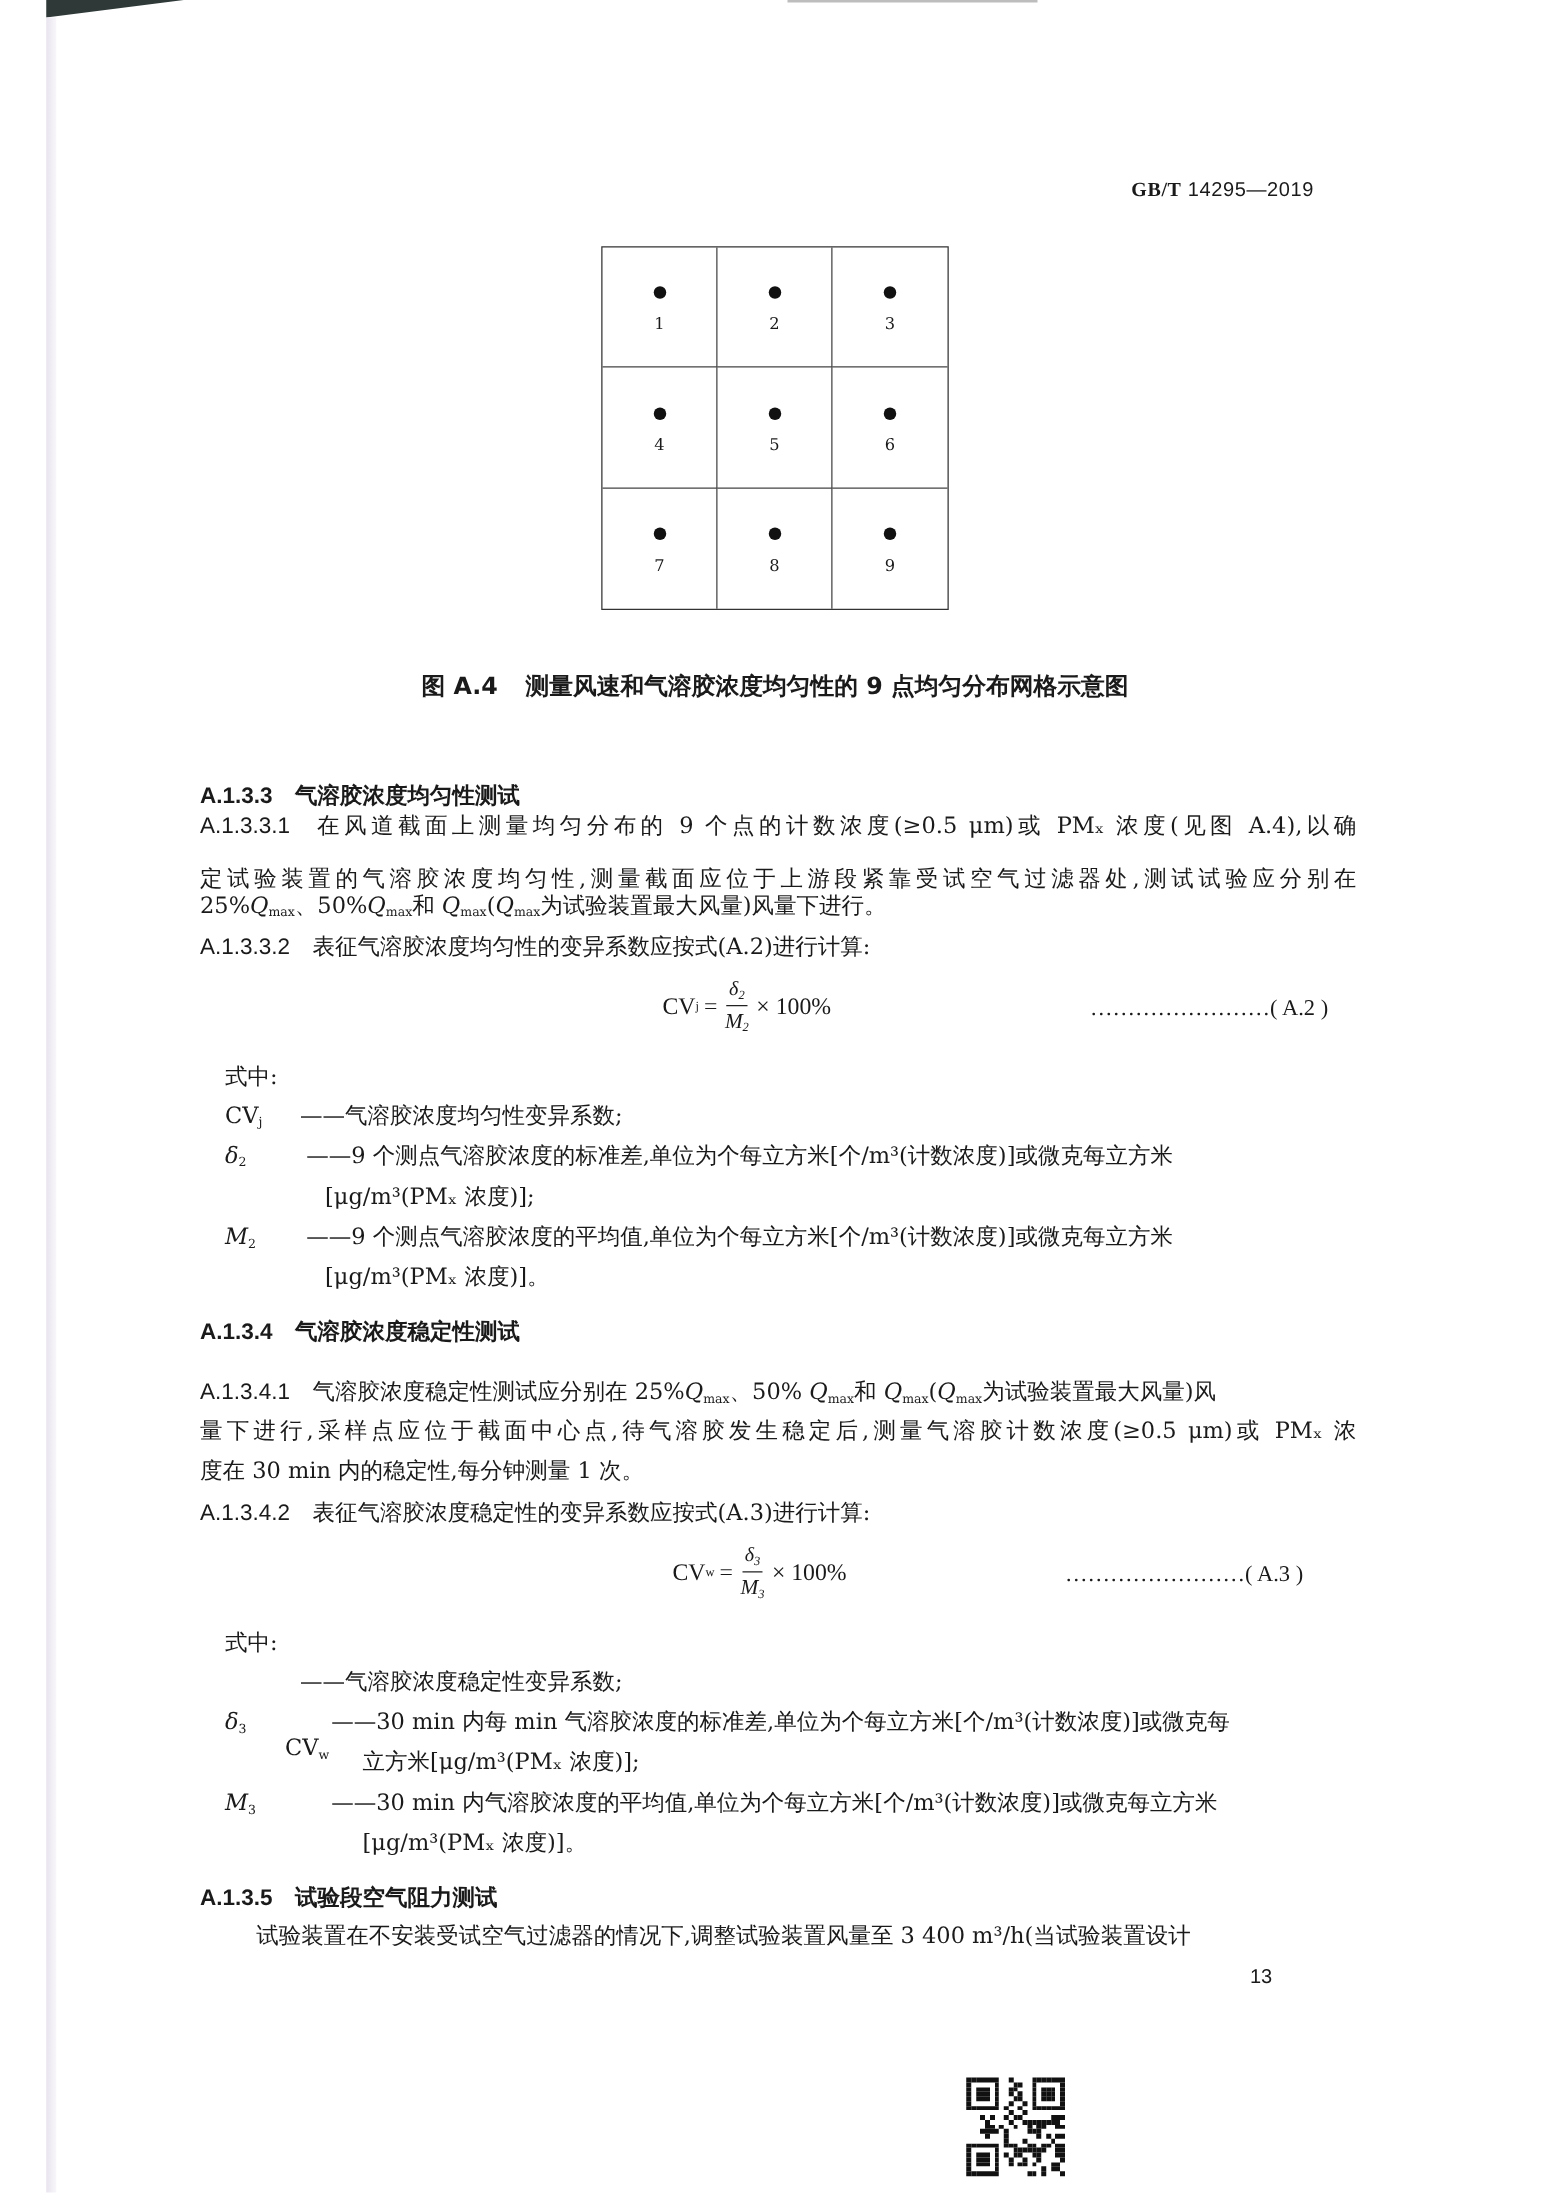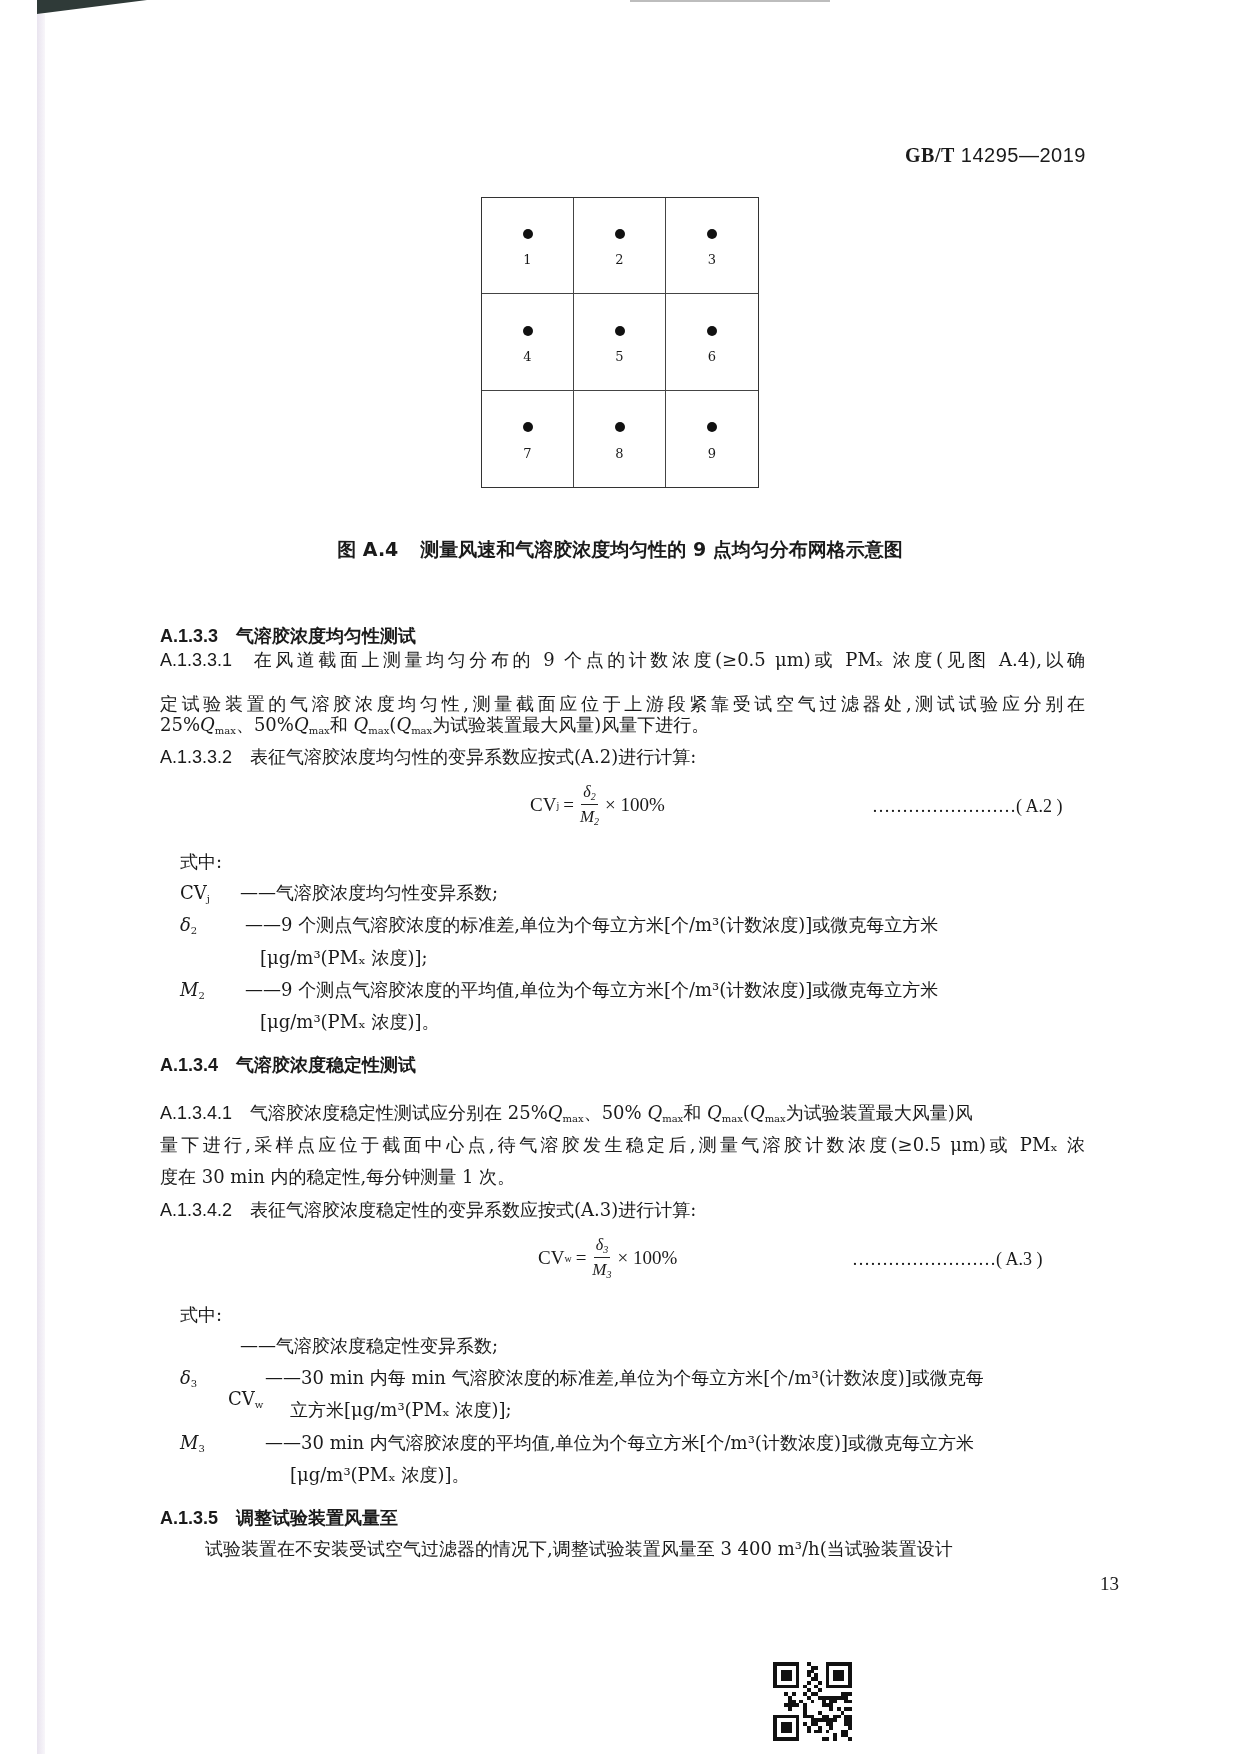--- a/index.html
+++ b/index.html
@@ -15,21 +15,21 @@
   .scan-edge {
     position: absolute; left: 37px; top: 14px; width: 8px; height: 1740px;
     background: linear-gradient(to right, #e9e4ef, #f8f6fa);
   }
   .scan-top {
     position: absolute; left: 630px; top: 0; width: 200px; height: 2px;
     background: #bdbdbd;
   }
   .abs { position: absolute; white-space: nowrap; line-height: 1; }
   .header-code {
-    left: 905px; top: 145px; font-size: 20px; letter-spacing: 0.5px;
+    left: 905px; top: 145px; font-size: 16px; letter-spacing: 0.5px;
     font-family: "Liberation Sans", sans-serif;
   }
   .header-code .gb { font-family: "Liberation Serif", serif; font-weight: bold; }
 
   .grid {
     position: absolute; left: 481px; top: 197px; width: 278px; height: 291px;
     border: 1.5px solid #333; box-sizing: border-box;
     display: grid; grid-template-columns: repeat(3, 1fr); grid-template-rows: repeat(3, 1fr);
   }
   .cell {
@@ -67,21 +67,21 @@
   }
   .frac { display: inline-flex; flex-direction: column; align-items: center; margin: 0 6px; }
   .frac .num { font-size: 16px; padding: 0 2px 2px; border-bottom: 1.3px solid #222; font-style: italic; }
   .frac .den { font-size: 17px; padding-top: 2px; font-style: italic; }
   .eq-ref { position: absolute; font-size: 18px; font-family: "Liberation Serif", serif; }
 
   .def-sym { position: absolute; left: 180px; font-size: 18px; }
   .def-text { position: absolute; left: 245px; font-size: 18px; }
   .def-cont { position: absolute; left: 260px; font-size: 18px; }
 
-  .page-num { left: 1100px; top: 1574px; font-size: 19px; font-family: Liberation Serif, serif; }
+  .page-num { left: 1000px; top: 1574px; font-size: 16px; font-family: Liberation Sans, sans-serif; }
 
   .qr {
     position: absolute; left: 773px; top: 1662px; width: 79px; height: 79px;
     display: grid; grid-template-columns: repeat(21, 1fr); grid-template-rows: repeat(21, 1fr);
   }
   .qr span { display: block; }
   .qr span.on { background: #111; }
 </style>
 </head>
 <body>
@@ -210,21 +210,21 @@
 
 <div class="abs def-sym" style="top:1369px;"><i>δ</i><sub class="s">3</sub></div>
 <div class="abs def-text" style="top:1369px; left:265px;">——30 min 内每 min 气溶胶浓度的标准差,单位为个每立方米[个/m³(计数浓度)]或微克每</div>
 <div class="abs def-cont" style="top:1401px; left:290px;">立方米[μg/m³(PMₓ 浓度)];</div>
 
 <div class="abs def-sym" style="top:1434px;"><i>M</i><sub class="s">3</sub></div>
 <div class="abs def-text" style="top:1434px; left:265px;">——30 min 内气溶胶浓度的平均值,单位为个每立方米[个/m³(计数浓度)]或微克每立方米</div>
 <div class="abs def-cont" style="top:1466px; left:290px;">[μg/m³(PMₓ 浓度)]。</div>
 
 <div class="abs txt heading" style="top:1509px;">
-  <span class="secno">A.1.3.5</span><span>调整试验装置风量至</span>
+  <span class="secno">A.1.3.5</span><span>试验段空气阻力测试</span>
 </div>
 <div class="abs txt" style="left:205px; top:1540px;">试验装置在不安装受试空气过滤器的情况下,调整试验装置风量至 3 400 m³/h(当试验装置设计</div>
 
 <div class="abs page-num">13</div>
 
 <div class="qr" id="qr">
     <span class="on"></span>
     <span class="on"></span>
     <span class="on"></span>
     <span class="on"></span>

